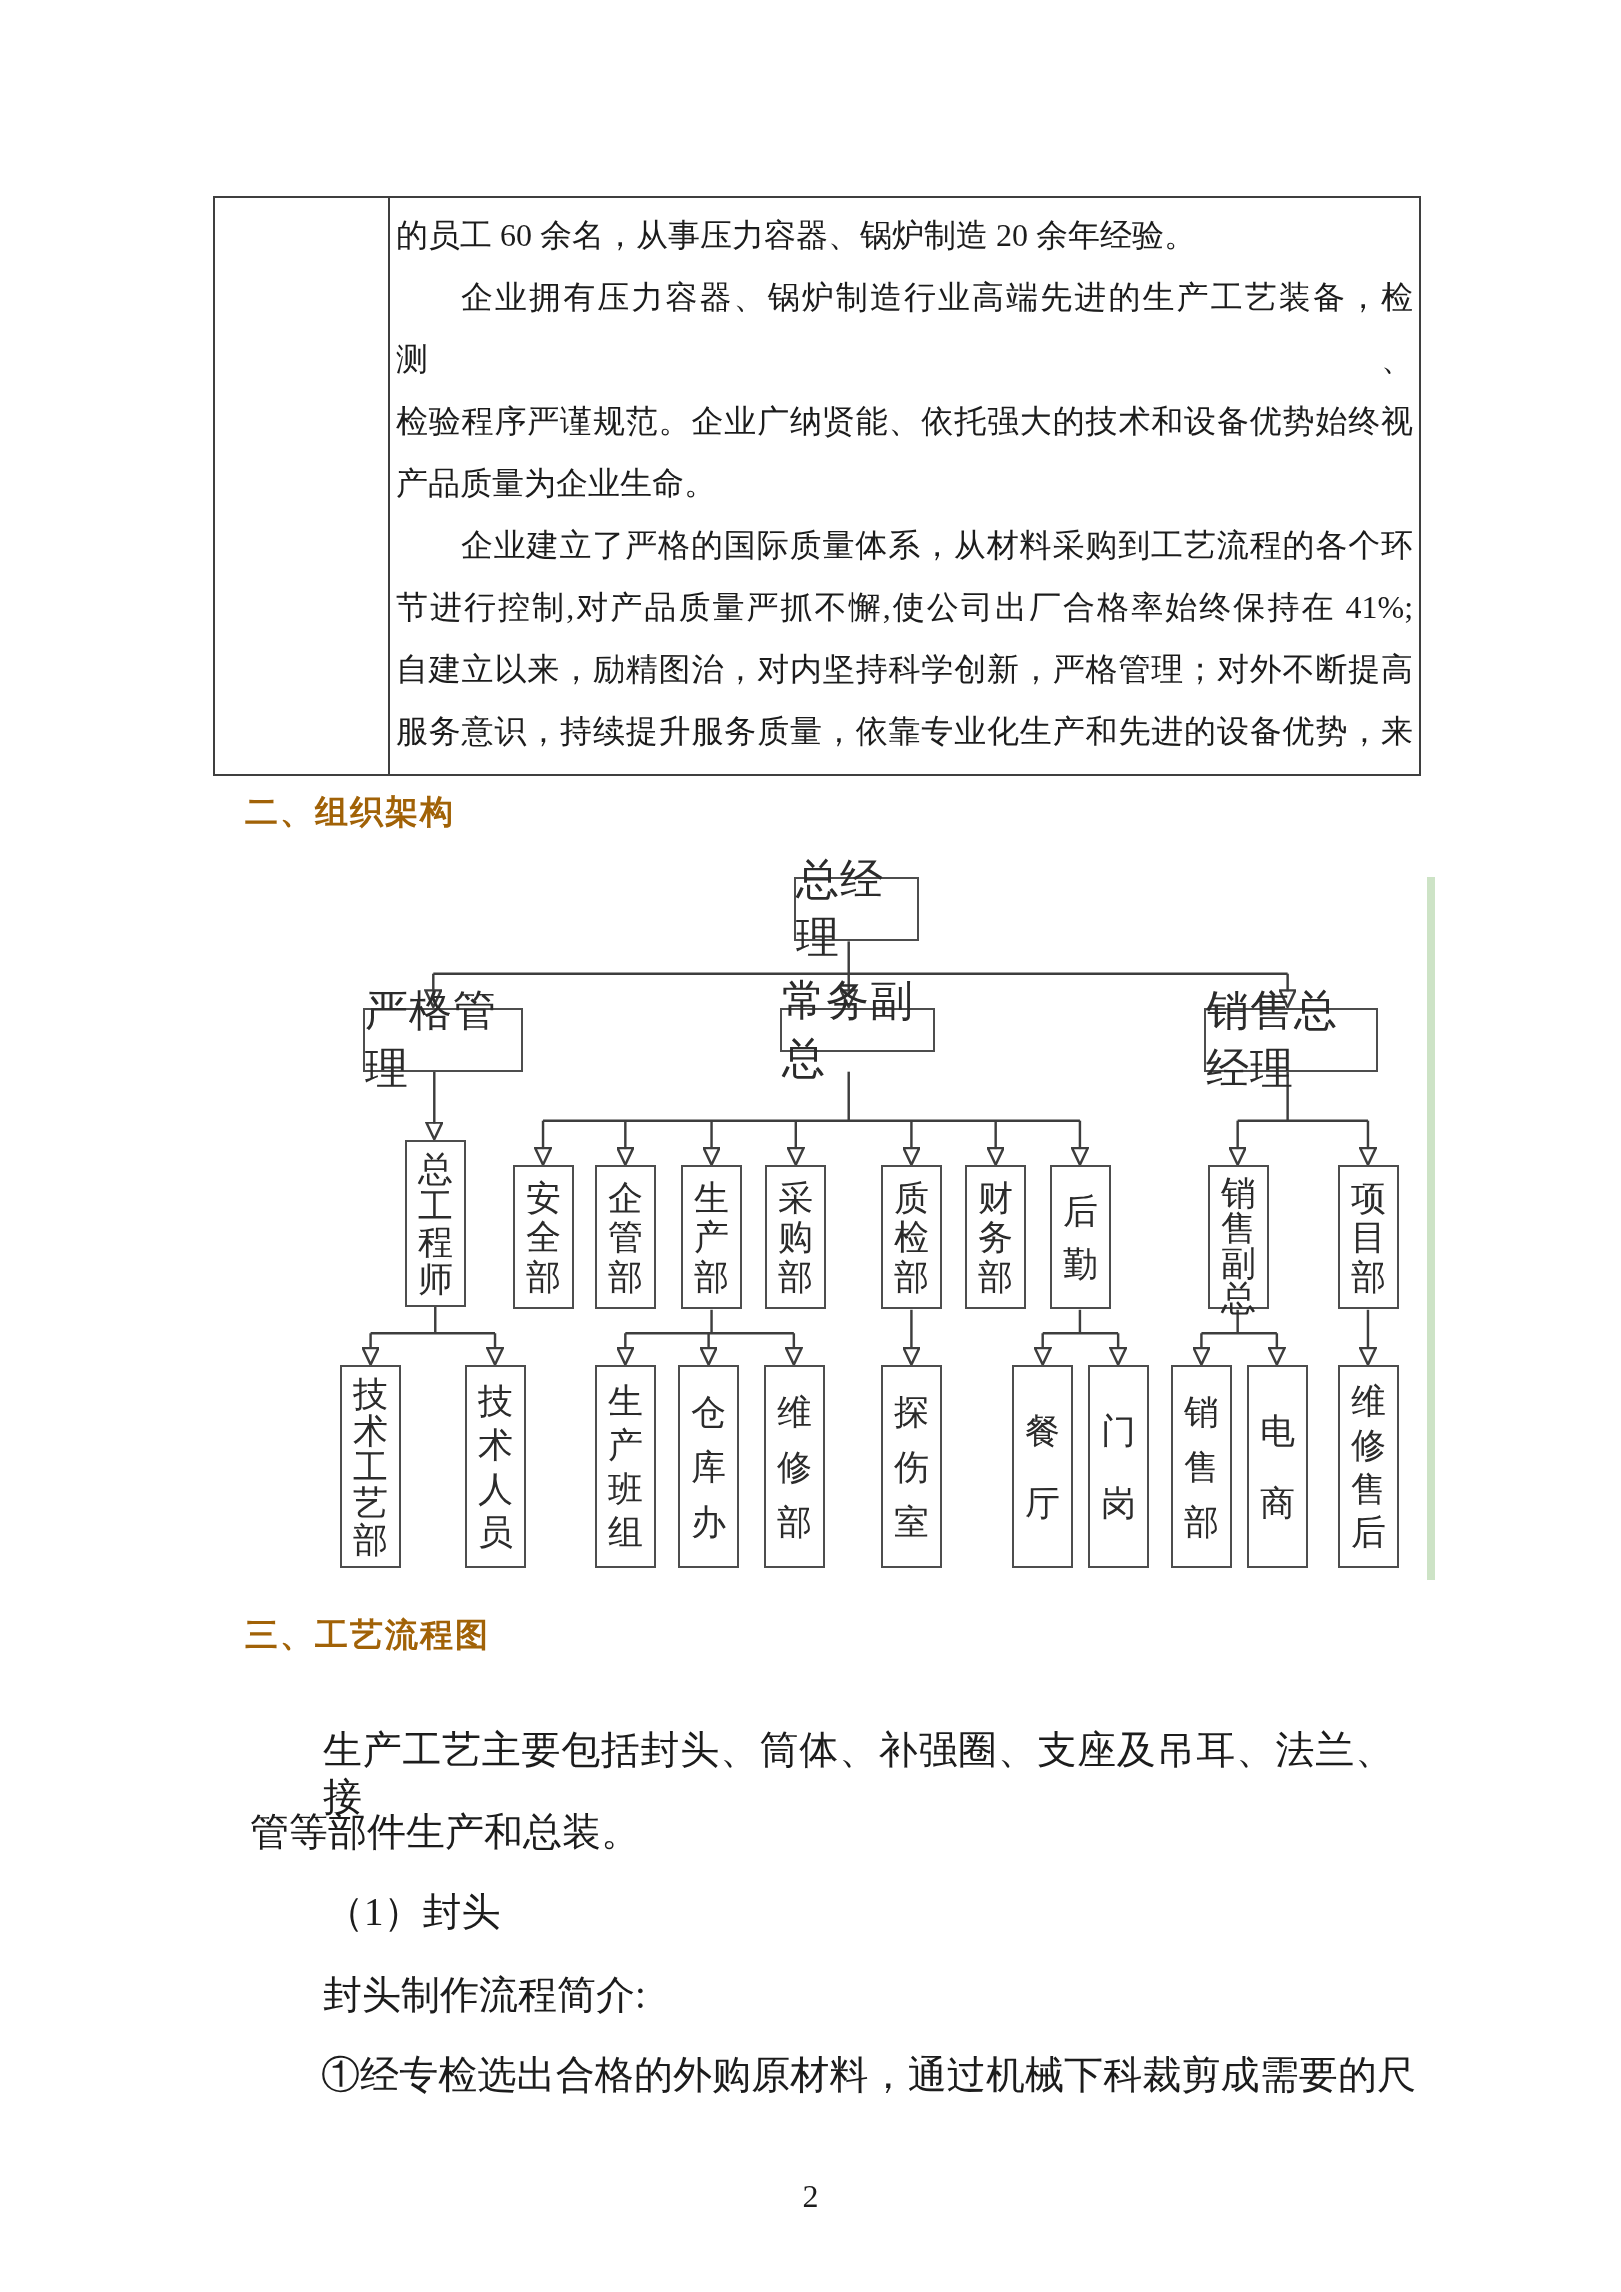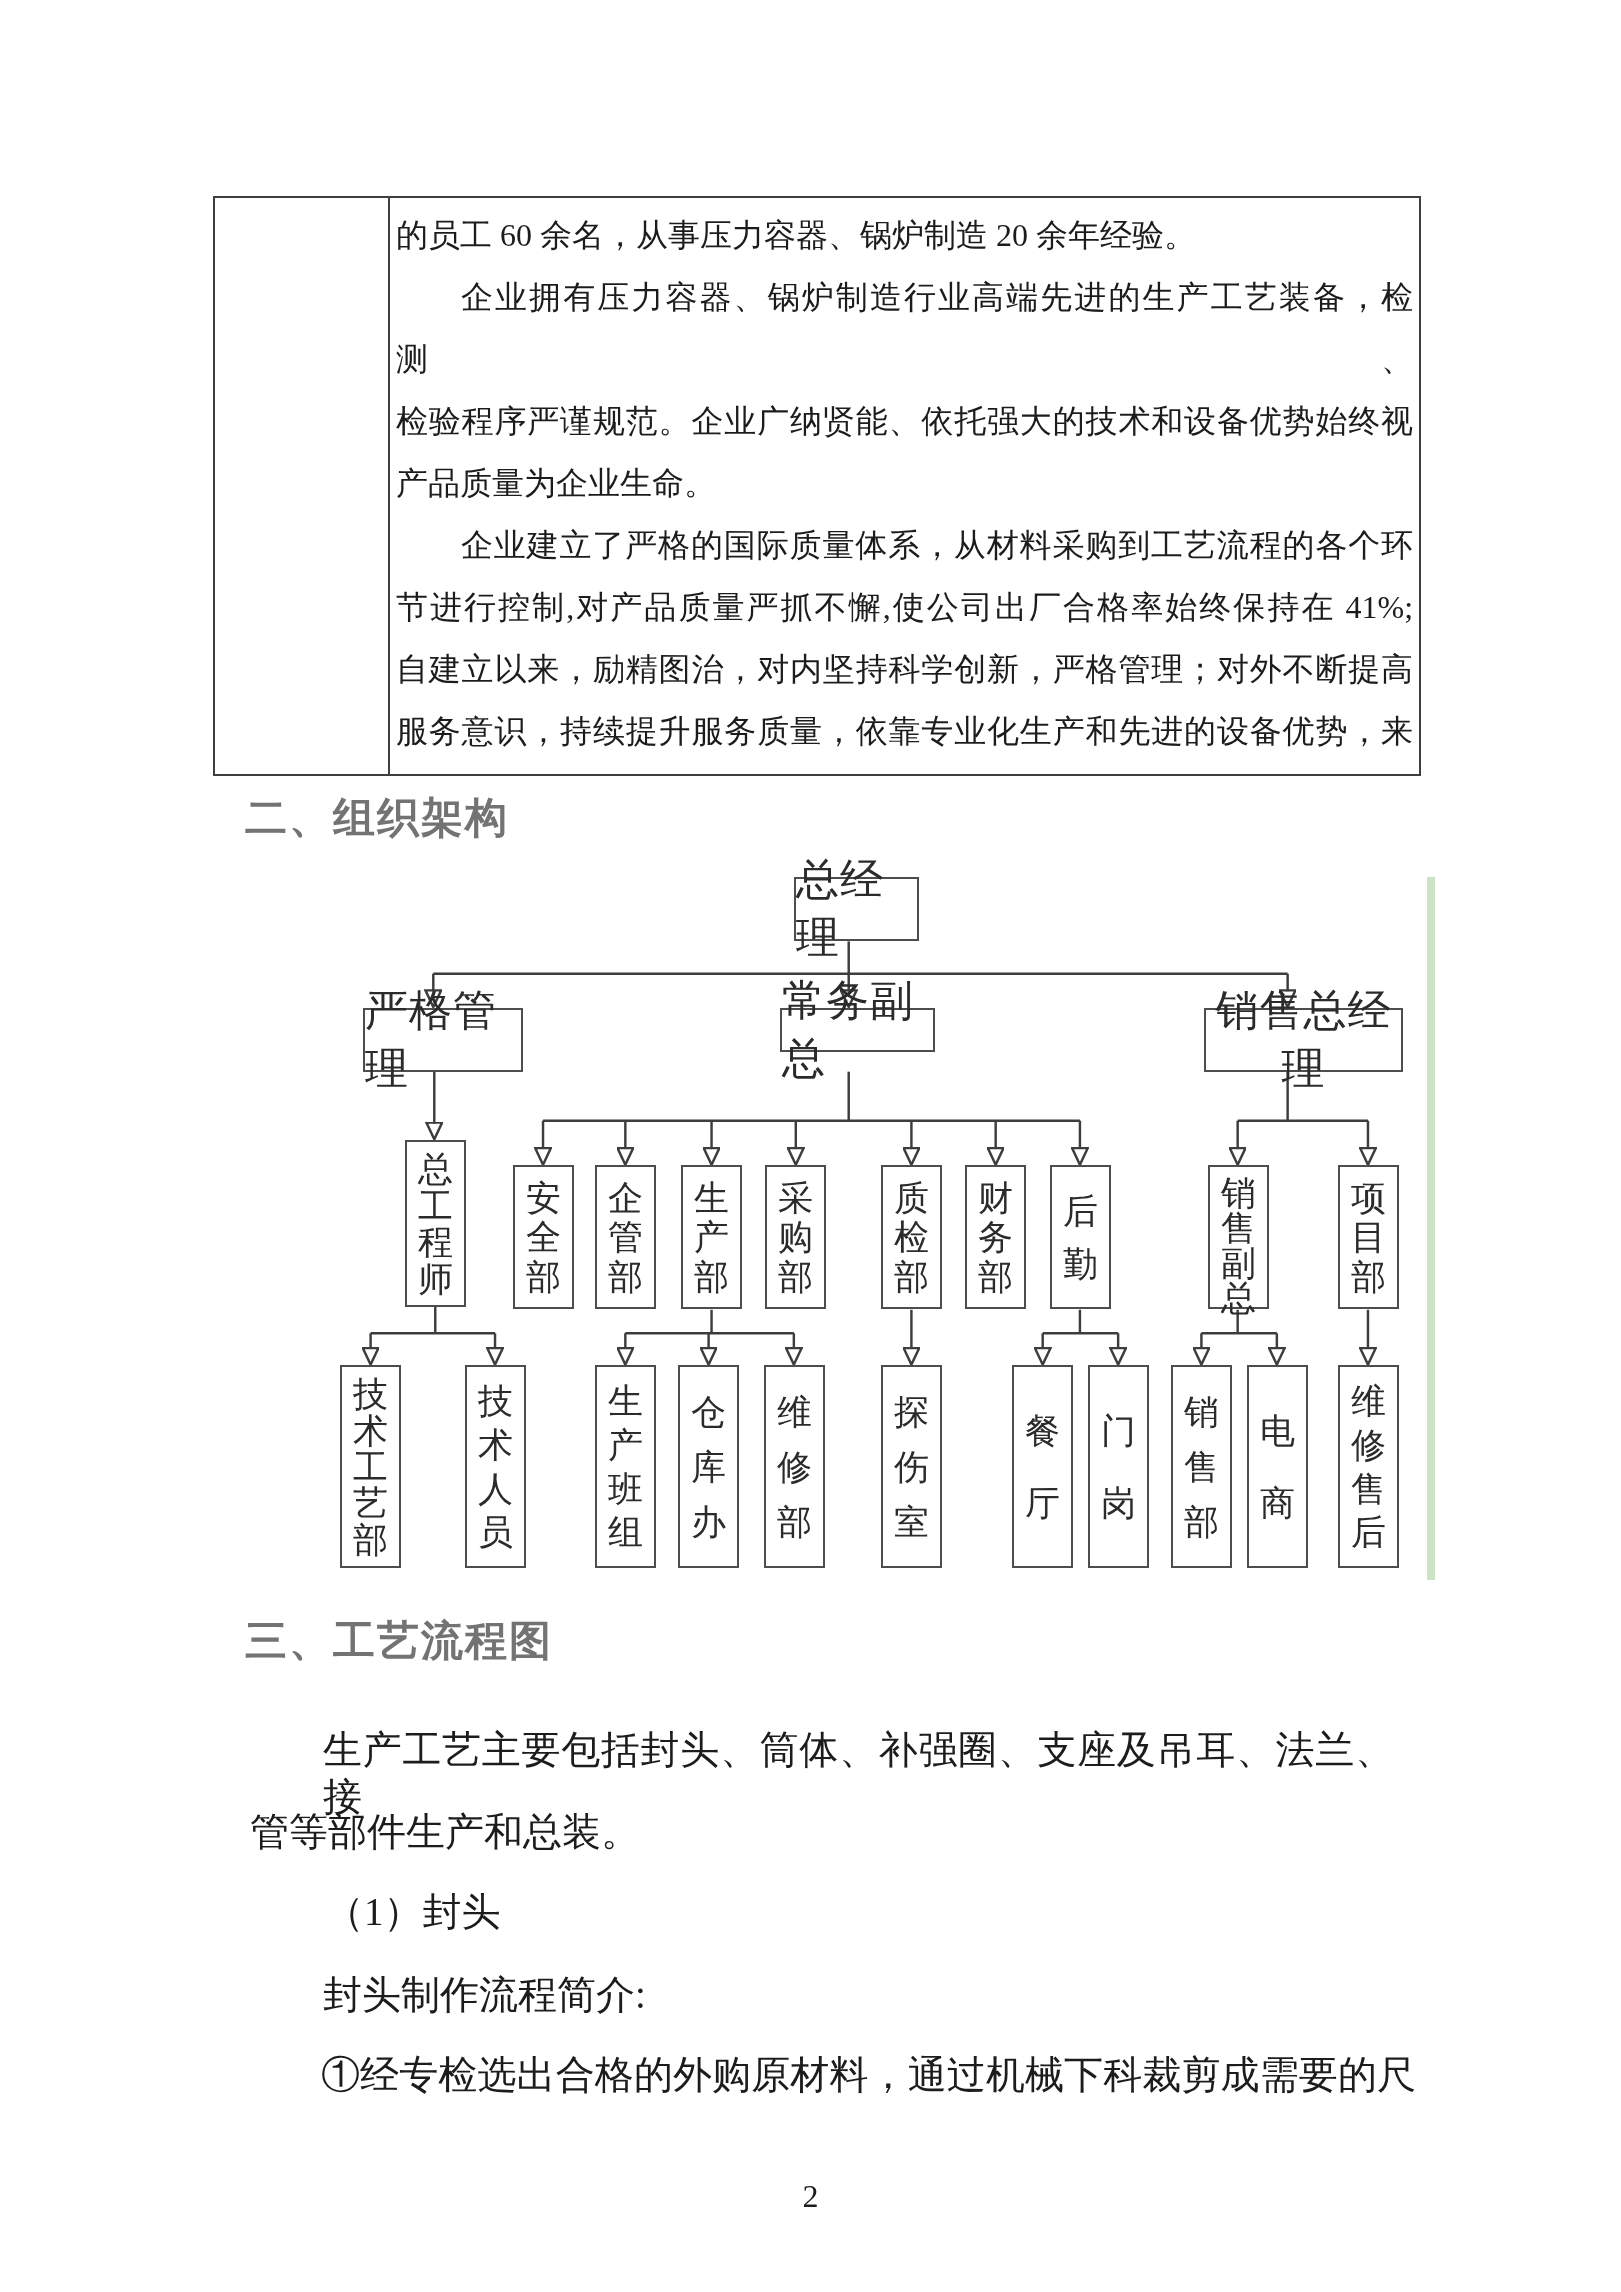--- a/index.html
+++ b/index.html
@@ -10,40 +10,40 @@
   .doc-table{position:absolute;left:213px;top:196px;width:1208px;height:580px;
              border:2px solid #3f3f3f;box-sizing:border-box;background:#fff;}
   .tcell-left{position:absolute;left:0;top:0;bottom:0;width:173px;border-right:2px solid #3f3f3f;}
   .tcell-right{position:absolute;left:174px;right:0;top:0;bottom:0;padding:5.9px 5.9px 0 6.9px;overflow:hidden;}
   .tline{font-size:32px;line-height:62px;white-space:nowrap;}
   .j{text-align:justify;text-align-last:justify;white-space:normal;}
   .ind{text-indent:65px;}
 
   
   .h{position:absolute;font-family:"Liberation Sans",sans-serif;font-weight:bold;
-     font-size:42px;color:#737373;letter-spacing:2px;white-space:nowrap;}
+     font-size:33px;color:#a16207;letter-spacing:2px;white-space:nowrap;}
   #h2{left:245px;top:790px;}
   #h3{left:245px;top:1613px;}
 
   
   .chart-lines{position:absolute;left:0;top:863px;}
   .chart-lines path{stroke:#3d3d3d;stroke-width:2.5;fill:none;}
   .obox{position:absolute;background:#fff;border:2px solid #4d4d4d;box-sizing:border-box;
         display:flex;align-items:center;justify-content:center;
         font-family:"Liberation Sans",sans-serif;color:#2b2b2b;}
   .hbox{font-size:43px;letter-spacing:1px;margin-left:8px;}
   .vbox{flex-direction:column;justify-content:space-evenly;padding:7.8px 0;font-size:35px;line-height:1;}
   .vbox span{display:block;}
 
   
   #nd-root{left:786px;top:877px;width:125px;height:64px;}
   
   #nd-l2-0{left:355px;top:1008px;width:160px;height:64px;}
   #nd-l2-1{left:772px;top:1008px;width:155px;height:44px;}
-  #nd-l2-2{left:1196px;top:1008px;width:199px;height:64px;text-align:center;}
+  #nd-l2-2{left:1196px;top:1008px;width:174px;height:64px;}
   
   #nd-l3-0{left:405px;top:1140px;width:61px;height:167px;}
   #nd-l3-1{left:513px;top:1165px;width:61px;height:144px;}
   #nd-l3-2{left:595px;top:1165px;width:61px;height:144px;}
   #nd-l3-3{left:681px;top:1165px;width:61px;height:144px;}
   #nd-l3-4{left:765px;top:1165px;width:61px;height:144px;}
   #nd-l3-5{left:881px;top:1165px;width:61px;height:144px;}
   #nd-l3-6{left:965px;top:1165px;width:61px;height:144px;}
   #nd-l3-7{left:1050px;top:1165px;width:61px;height:144px;}
   #nd-l3-8{left:1208px;top:1165px;width:61px;height:144px;}

